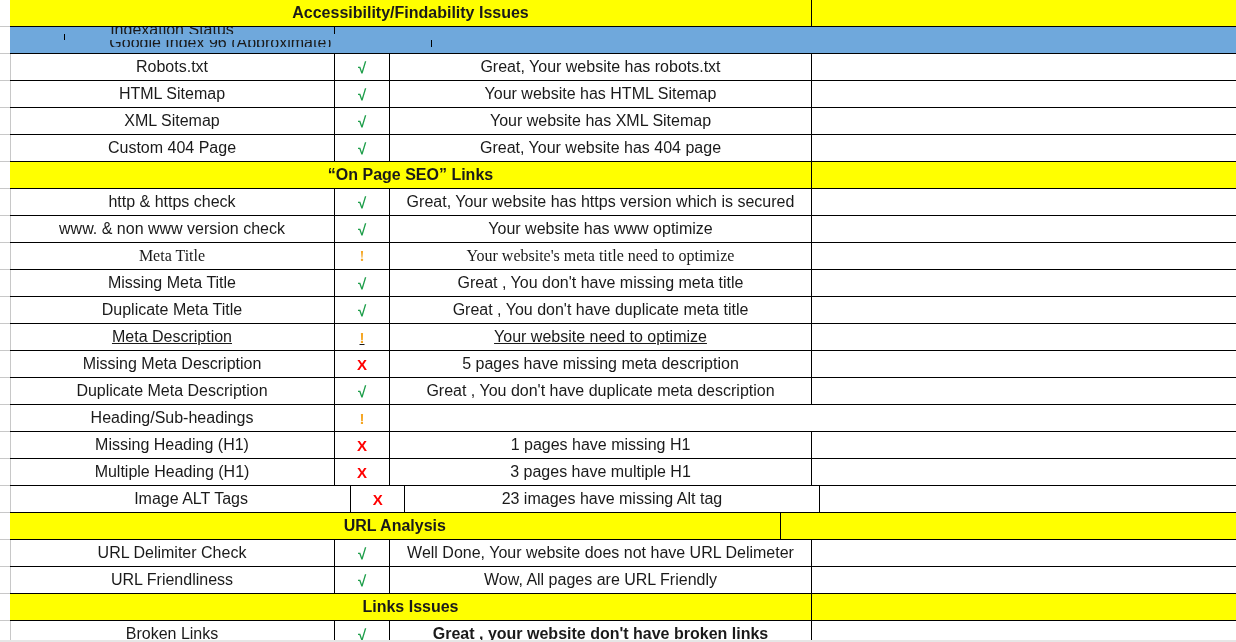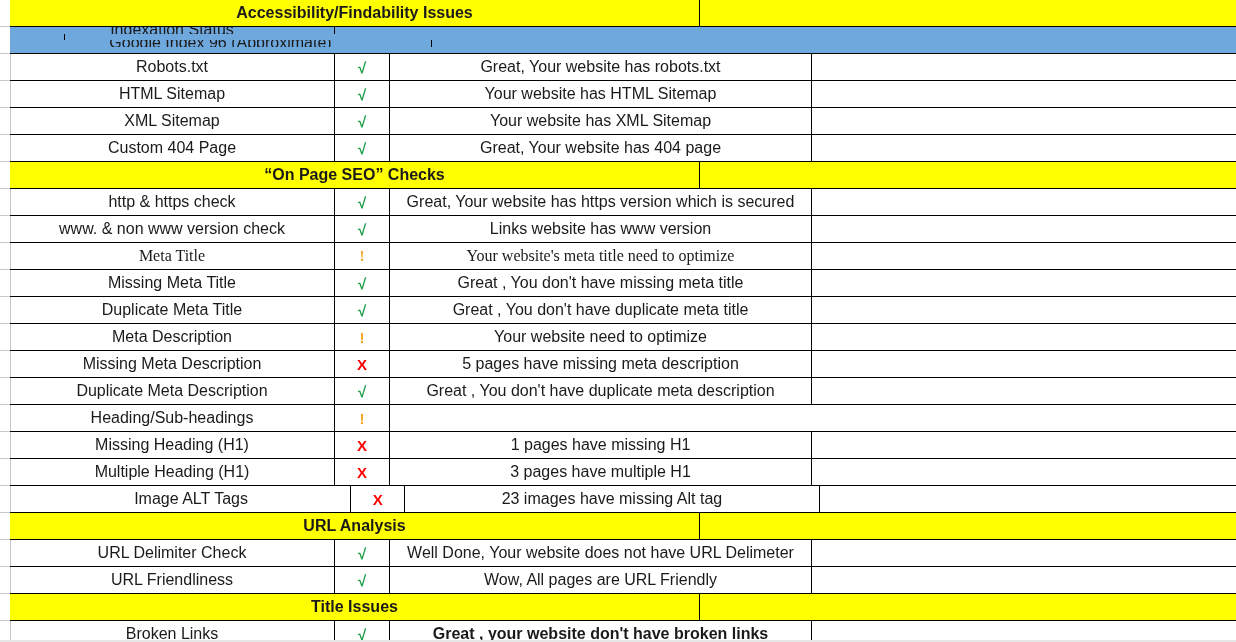--- a/index.html
+++ b/index.html
@@ -12,21 +12,21 @@
   .row { position: absolute; left: 0; width: 1226px; height: 27px; box-sizing: border-box;
          border-bottom: 1px solid #000; display: flex; font-size: 16px; color: #1a1a1a; }
   .row.section { background: #ffff00; }
   .row.header { background: #6fa8dc; flex-direction: column; }
   .cell { box-sizing: border-box; height: 100%; display: flex; align-items: center; justify-content: center;
           border-right: 1px solid #000; white-space: nowrap; overflow: hidden; }
   .c1 { width: 325px; }
   .c2 { width: 55px; }
   .c3 { width: 422px; }
   .c4 { width: 424px; border-right: none; }
-  .merged { width: 690px; font-weight: bold; }
+  .merged { width: 802px; font-weight: bold; }
   .status { font-weight: bold; font-size: 15px; }
   .status.pass { color: #1e9e4a; }
   .status.warn { color: #f5a623; }
   .status.fail { color: #ff0000; }
   .bold { font-weight: bold; }
   .bottom-fade { position: absolute; left: 0; top: 640px; width: 1236px; height: 2px; background: #e6e6e6; }
 </style>
 </head>
 <body>
 
@@ -92,37 +92,37 @@
     </div>
     <div class="row " style="top: 135px;">
       <div class="cell c1">Custom 404 Page</div>
       <div class="cell c2">
         <span class="status pass">√</span>
       </div>
       <div class="cell c3">Great, Your website has 404 page</div>
       <div class="cell c4"></div>
     </div>
     <div class="row section" style="top: 162px;">
-      <div class="cell merged">“On Page SEO” Checks</div>
+      <div class="cell merged">“On Page SEO” Links</div>
       <div class="cell c4"></div>
     </div>
     <div class="row " style="top: 189px;">
       <div class="cell c1">http &amp; https check</div>
       <div class="cell c2">
         <span class="status pass">√</span>
       </div>
       <div class="cell c3">Great, Your website has https version which is  secured</div>
       <div class="cell c4"></div>
     </div>
     <div class="row " style="top: 216px;">
       <div class="cell c1">www. &amp; non www version check</div>
       <div class="cell c2">
         <span class="status pass">√</span>
       </div>
-      <div class="cell c3">Links website has www version</div>
+      <div class="cell c3">Your website has www optimize</div>
       <div class="cell c4"></div>
     </div>
     <div class="row " style="top: 243px; font-family: Liberation Serif, serif;">
       <div class="cell c1">Meta Title</div>
       <div class="cell c2">
         <span class="status warn">!</span>
       </div>
       <div class="cell c3">Your website's meta title need to optimize</div>
       <div class="cell c4"></div>
     </div>
@@ -135,21 +135,21 @@
       <div class="cell c4"></div>
     </div>
     <div class="row " style="top: 297px;">
       <div class="cell c1">Duplicate Meta Title</div>
       <div class="cell c2">
         <span class="status pass">√</span>
       </div>
       <div class="cell c3">Great , You don't have duplicate meta title</div>
       <div class="cell c4"></div>
     </div>
-    <div class="row " style="top: 324px;">
+    <div class="row " style="top: 324px; text-decoration: underline;">
       <div class="cell c1">Meta Description</div>
       <div class="cell c2">
         <span class="status warn">!</span>
       </div>
       <div class="cell c3">Your website need to optimize</div>
       <div class="cell c4"></div>
     </div>
     <div class="row " style="top: 351px;">
       <div class="cell c1">Missing Meta Description</div>
       <div class="cell c2">
@@ -211,21 +211,21 @@
     </div>
     <div class="row " style="top: 567px;">
       <div class="cell c1">URL Friendliness</div>
       <div class="cell c2">
         <span class="status pass">√</span>
       </div>
       <div class="cell c3">Wow, All pages are URL Friendly</div>
       <div class="cell c4"></div>
     </div>
     <div class="row section" style="top: 594px;">
-      <div class="cell merged">Title Issues</div>
+      <div class="cell merged">Links Issues</div>
       <div class="cell c4"></div>
     </div>
     <div class="row " style="top: 621px;">
       <div class="cell c1">Broken Links</div>
       <div class="cell c2">
         <span class="status pass">√</span>
       </div>
       <div class="cell c3 bold">Great , your website don't have broken links</div>
       <div class="cell c4"></div>
     </div>

